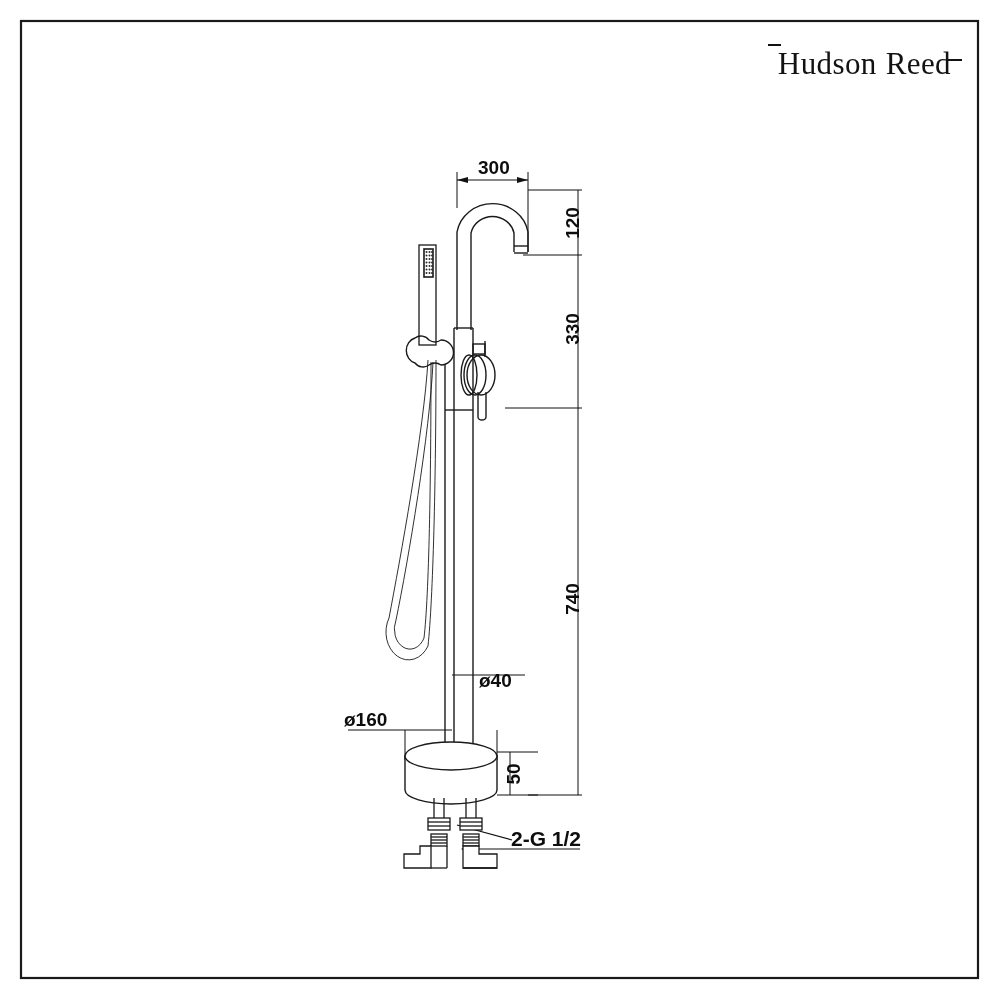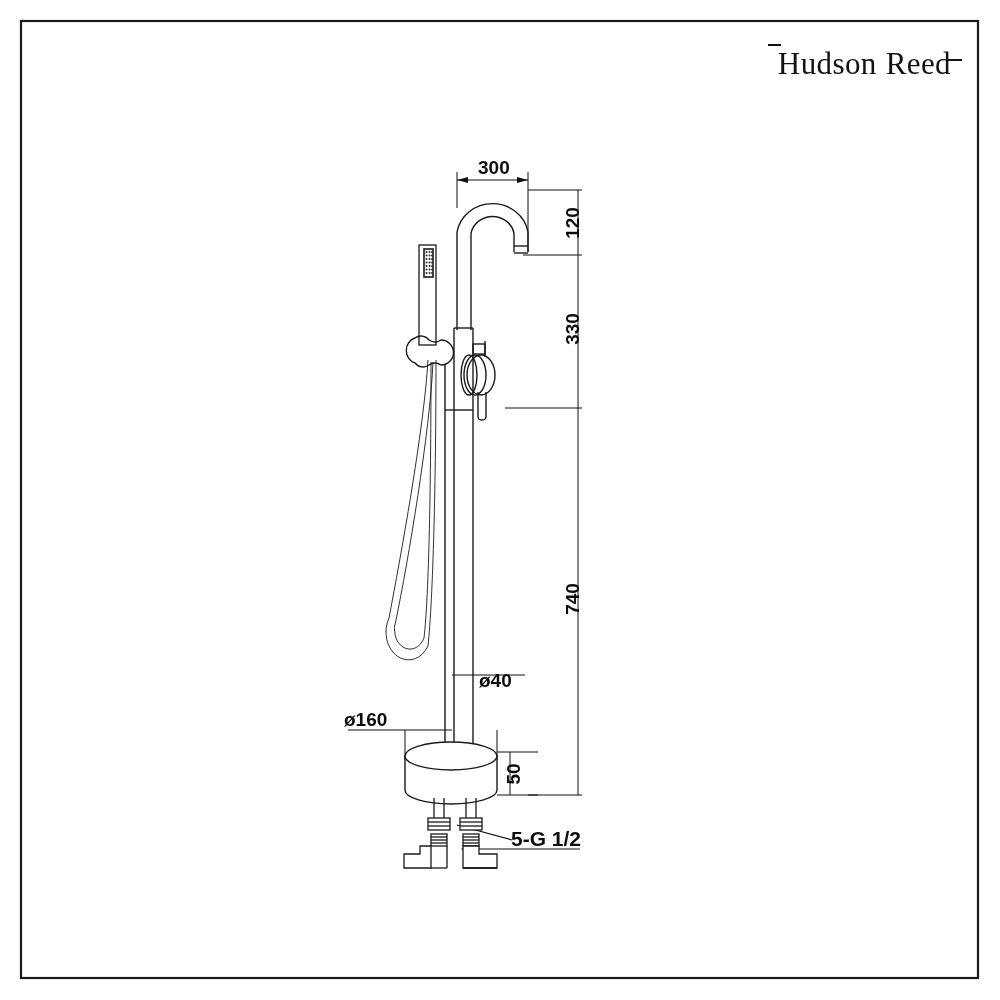--- a/index.html
+++ b/index.html
@@ -263,13 +263,13 @@
 <div class="dimtext rot" style="left:553px; top:318px; width:40px; text-align:center;">330</div>
 
 <div class="dimtext rot" style="left:553px; top:588px; width:40px; text-align:center;">740</div>
 
 <div class="dimtext" style="left:479px; top:654px;margin-top:16px;">ø40</div>
 
 <div class="dimtext" style="left:344px; top:709px;">ø160</div>
 
 <div class="dimtext rot" style="left:500px; top:763px; width:28px; text-align:center;">50</div>
 
-<div class="dimtext" style="left:511px; top:827px; font-size:21px;">5-G 1/2</div>
+<div class="dimtext" style="left:511px; top:827px; font-size:21px;">2-G 1/2</div>
 
 </body></html>

